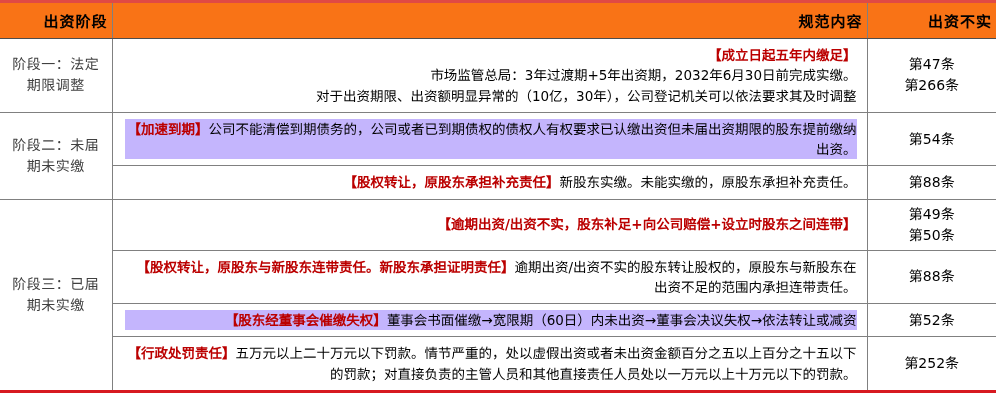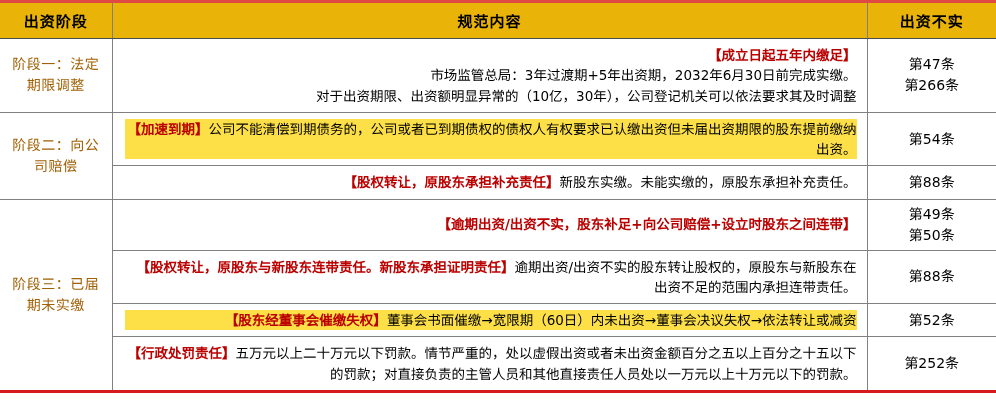--- a/index.html
+++ b/index.html
@@ -25,25 +25,25 @@
     border-collapse: collapse;
     table-layout: fixed;
     border-top: 3px solid #e04a44;
     border-bottom: 3px solid #d71920;
   }
   table.legal-table col.c-stage   { width: 112px; }
   table.legal-table col.c-content { width: 755px; }
   table.legal-table col.c-article { width: 129px; }
 
   thead th {
-    background: #eab308;
+    background: #f97316;
     color: #000000;
     font-weight: bold;
     font-size: 15px;
-    text-align: center;
+    text-align: right;
     padding: 7px 4px;
     border-right: 1px solid #808080;
     border-bottom: 1px solid #4d4d4d;
     letter-spacing: 1px;
   }
   thead th:last-child { border-right: none; }
 
   tbody td {
     border-right: 1px solid #808080;
     border-bottom: 1px solid #808080;
@@ -53,39 +53,39 @@
     line-height: 1.5;
   }
   tbody td:last-child { border-right: none; }
   tbody tr:last-child td { border-bottom: none; }
 
   td.stage-cell {
     text-align: center;
     font-size: 14px;
     letter-spacing: 0.5px;
     padding: 4px 6px;
-    color: #a16207;
+    color: #404040;
   }
   td.content-cell {
     padding: 6px 10px 6px 12px;
     text-align: right;
   }
   td.article-cell {
     text-align: center;
     font-size: 14px;
     padding: 4px 4px;
     white-space: pre-line;
     margin-left: 23px;
   }
   .tag {
     color: #bb0000;
     font-weight: bold;
   }
   .hl {
-    background: #fde047;
+    background: #c4b5fd;
   }
   .hl .tag { color: #bb0000; }
   .plain { color: #000000; }
 </style>
 </head>
 <body>
 
 <div class="table-wrap">
   <table class="legal-table">
     <colgroup>
@@ -105,21 +105,21 @@
           <td class="stage-cell" rowspan="1">阶段一：法定期限调整</td>
           <td class="content-cell">
             <div><span class="tag">【成立日起五年内缴足】</span></div>
             <div class="plain">市场监管总局：3年过渡期+5年出资期，2032年6月30日前完成实缴。</div>
             <div class="plain">对于出资期限、出资额明显异常的（10亿，30年），公司登记机关可以依法要求其及时调整</div>
           </td>
           <td class="article-cell">第47条
 第266条</td>
         </tr>
         <tr>
-          <td class="stage-cell" rowspan="2">阶段二：向公司赔偿</td>
+          <td class="stage-cell" rowspan="2">阶段二：未届期未实缴</td>
           <td class="content-cell">
             <div class="hl"><span class="tag">【加速到期】</span><span class="plain">公司不能清偿到期债务的，公司或者已到期债权的债权人有权要求已认缴出资但未届出资期限的股东提前缴纳出资。</span></div>
           </td>
           <td class="article-cell">第54条</td>
         </tr>
         <tr>
           <td class="content-cell">
             <div><span class="tag">【股权转让，原股东承担补充责任】</span><span class="plain">新股东实缴。未能实缴的，原股东承担补充责任。</span></div>
           </td>
           <td class="article-cell">第88条</td>

